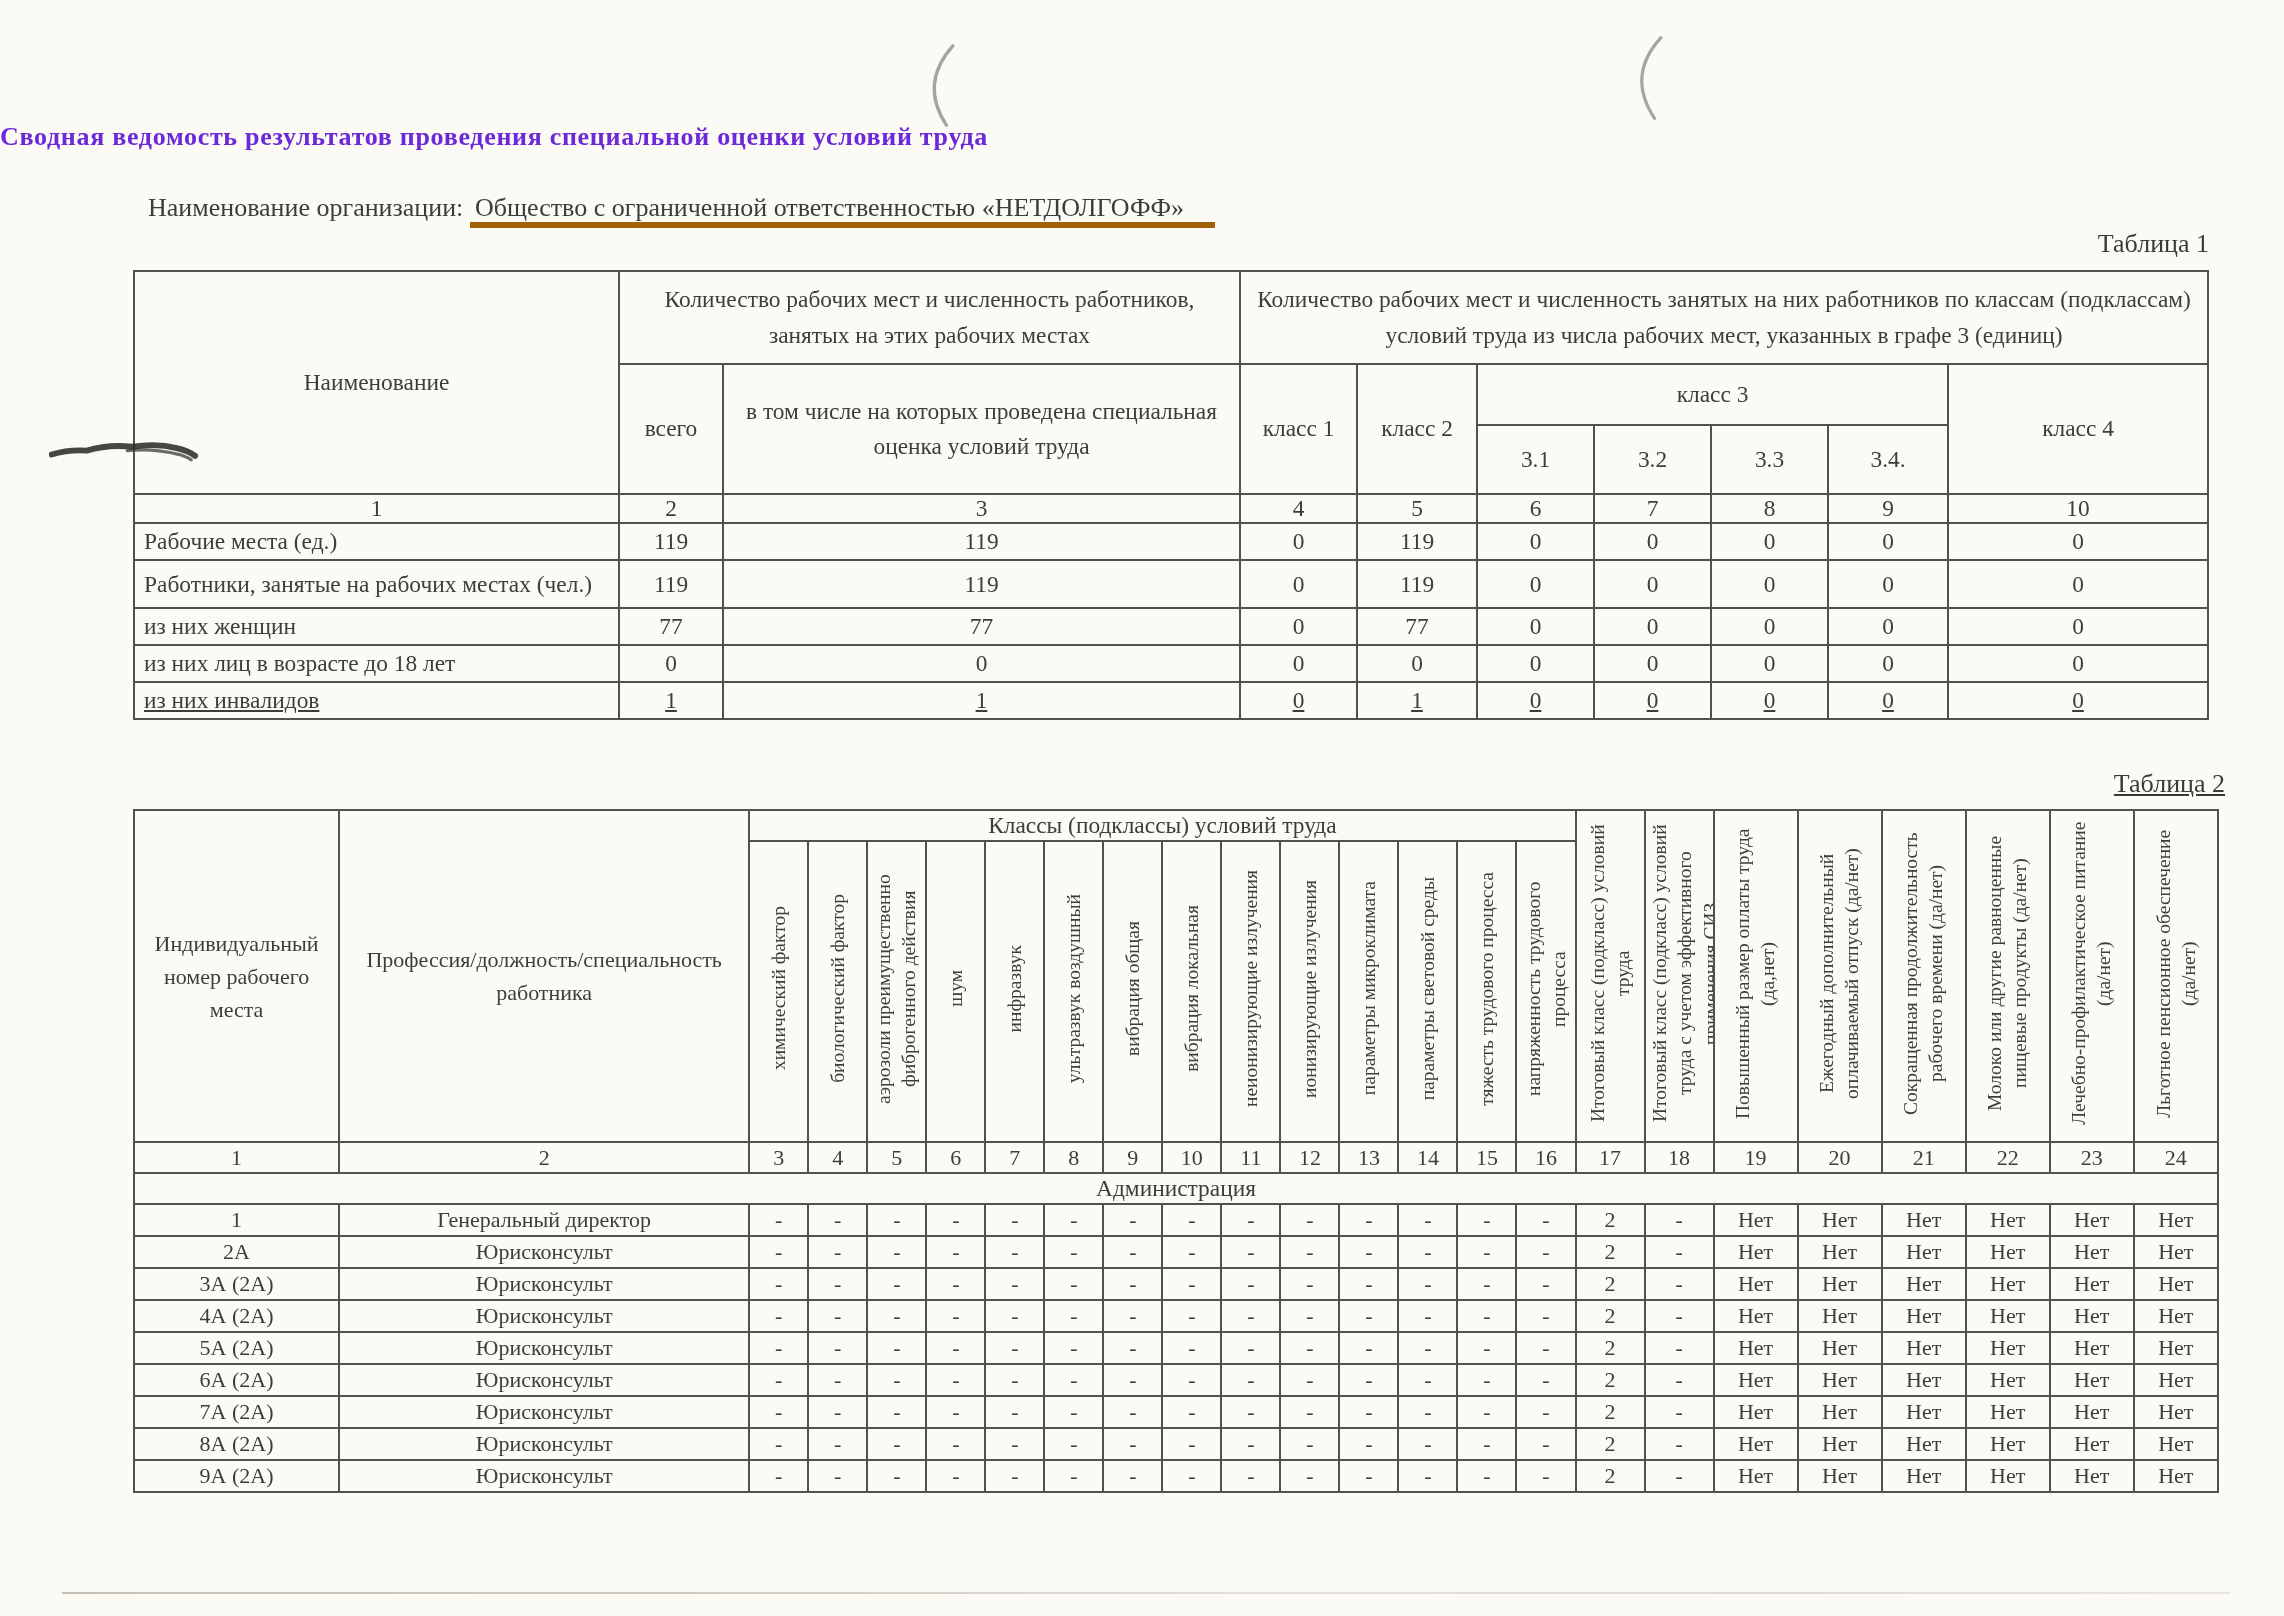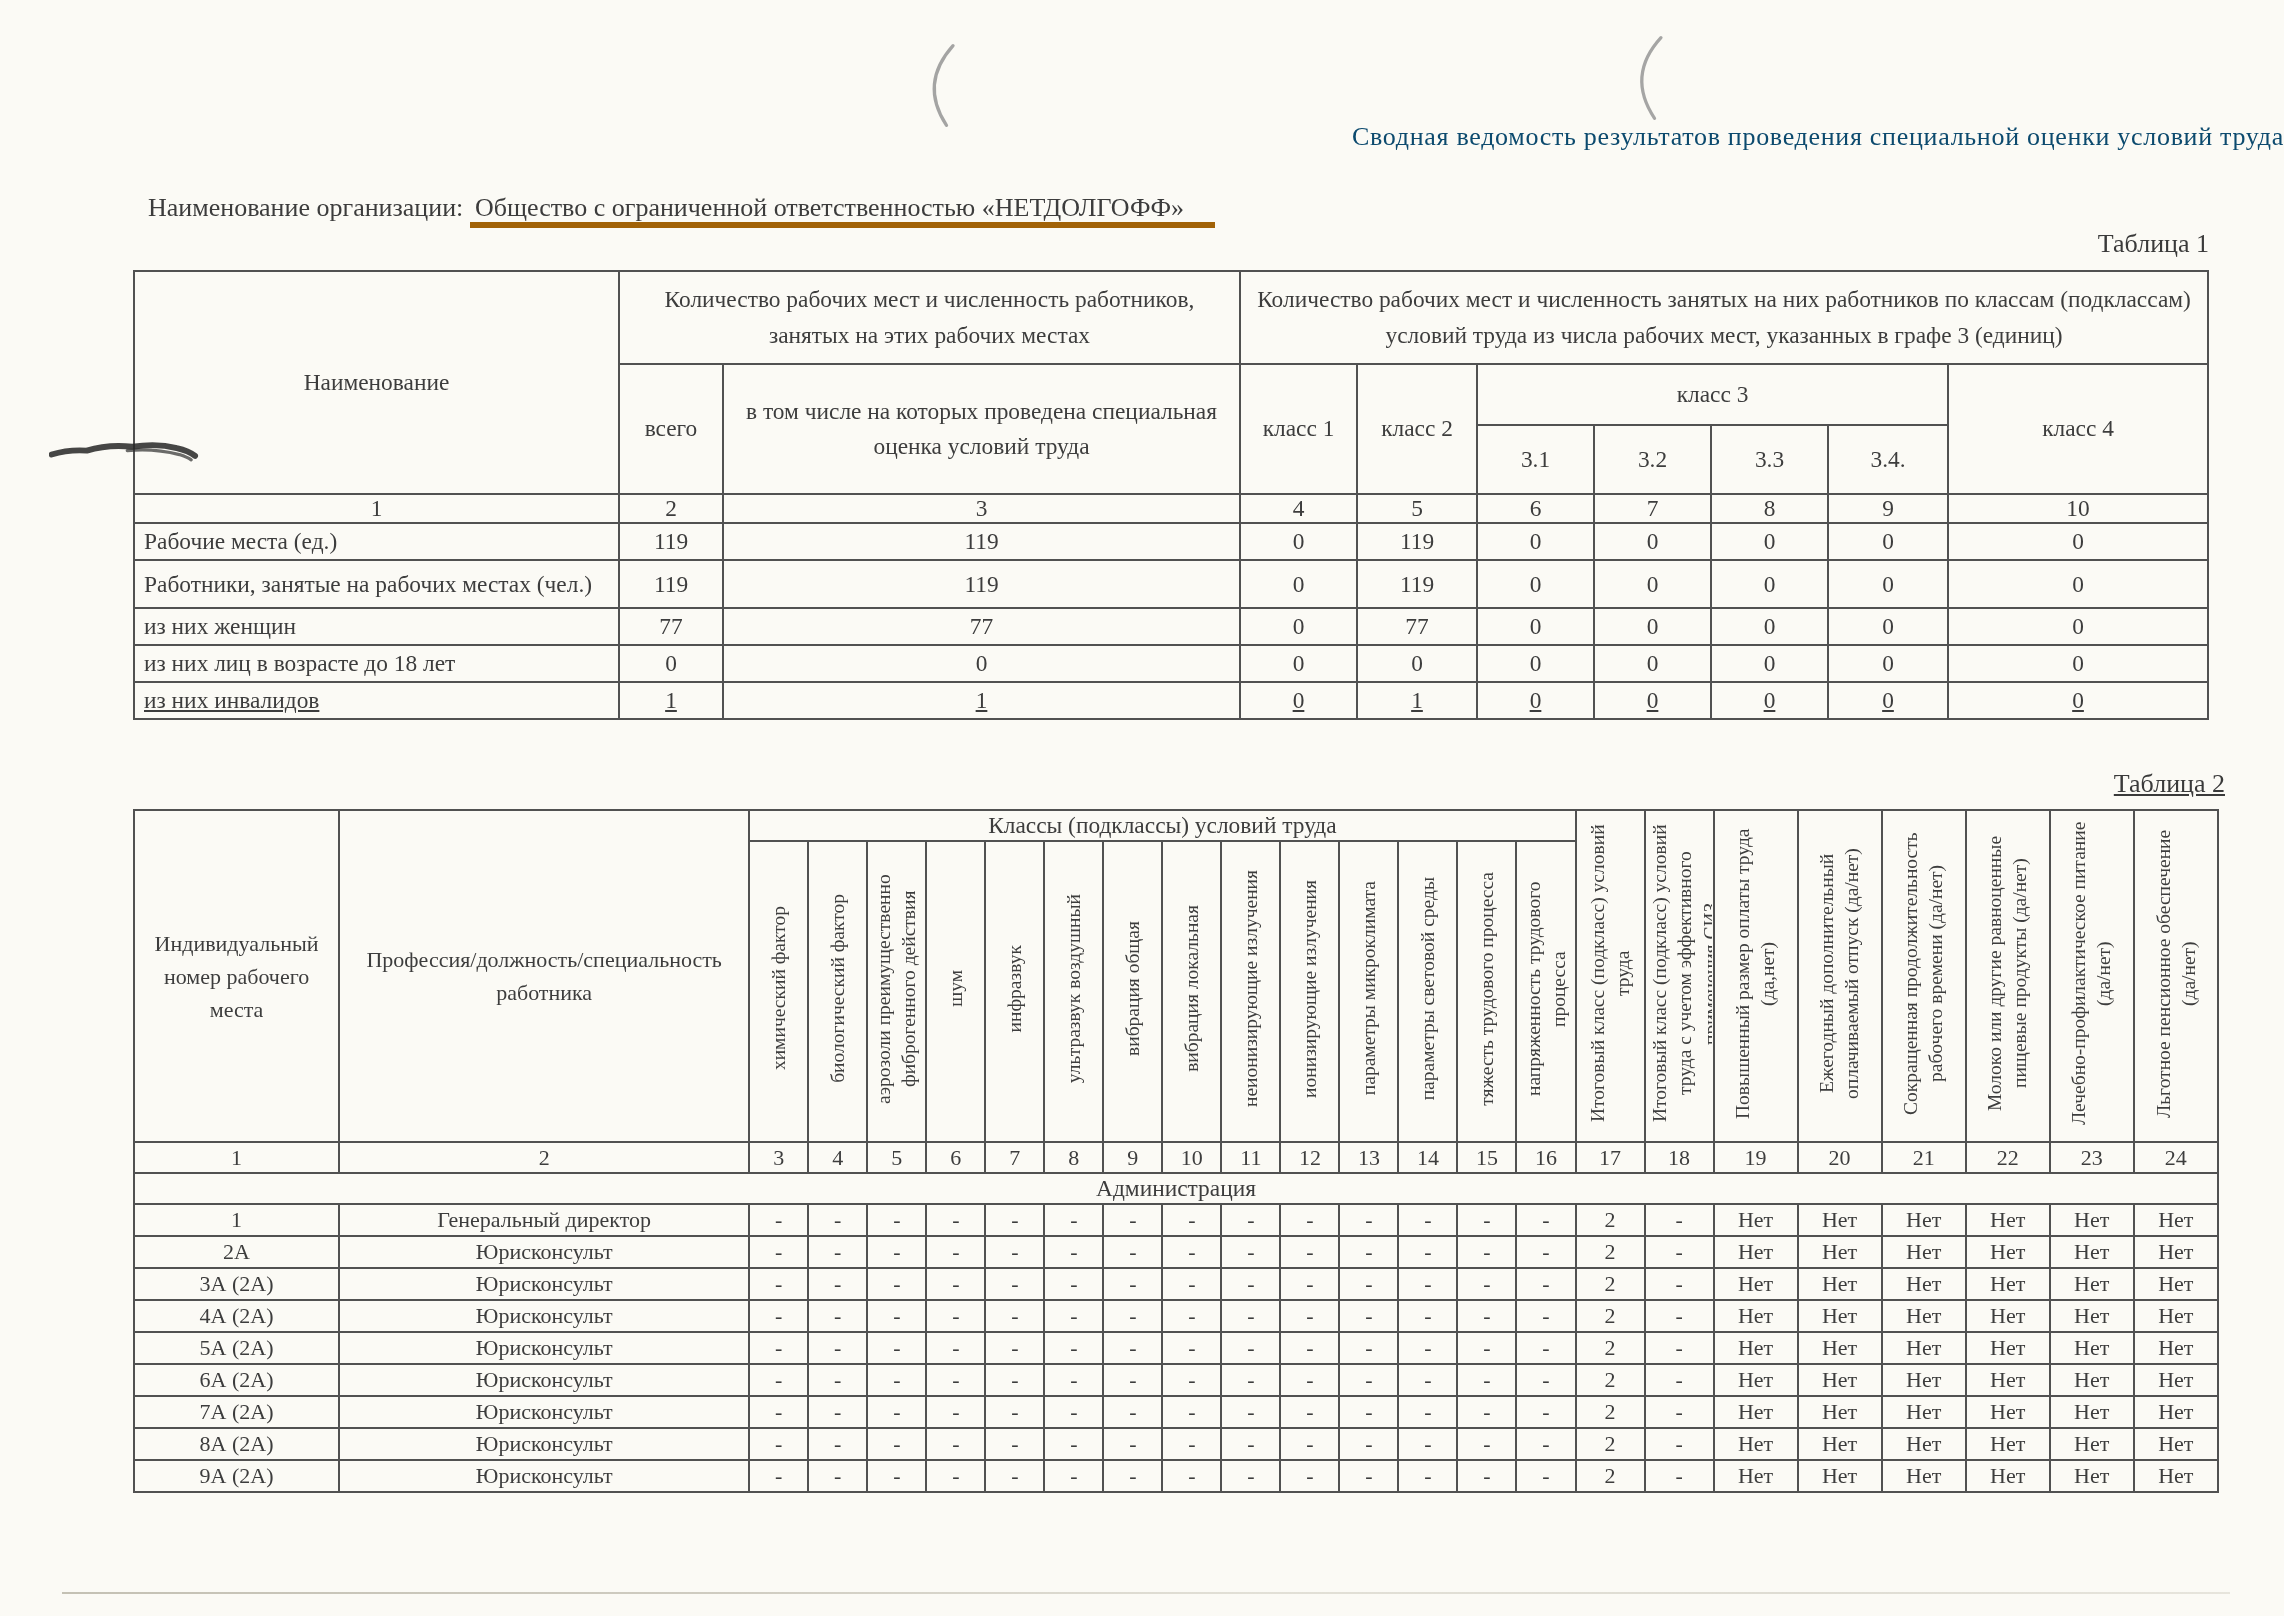--- a/index.html
+++ b/index.html
@@ -4,22 +4,22 @@
 <style>
   html,body{margin:0;padding:0;}
   body{
     width:2284px;height:1617px;position:relative;overflow:hidden;
     background:#fbfaf5;
     font-family:"Liberation Serif","DejaVu Serif",serif;
     color:#3d3d3d;
   }
   
   .title{
-    position:absolute;top:122px;left:0;width:2284px;text-align:right;
-    font-size:26px;font-weight:normal;letter-spacing:0.7px;color:#0c4a6e;
+    position:absolute;top:122px;left:0;width:2284px;text-align:left;
+    font-size:26px;font-weight:bold;letter-spacing:0.7px;color:#6d28d9;
   }
   .orgline{position:absolute;top:193px;left:148px;font-size:26px;color:#3c3c3c;white-space:nowrap;}
   .org-underline{border-bottom:6px solid #a16207;padding-right:31px;padding-left:5.2px;}
   .caption{position:absolute;font-size:26px;text-align:right;color:#3a3a3a;}
   #t1-caption{top:229px;left:133px;width:2076px;}
   #t2-caption{top:769px;left:139px;width:2086px;text-decoration:underline;}
 
   
   table{border-collapse:collapse;table-layout:fixed;position:absolute;}
   td,th{
@@ -36,21 +36,21 @@
   .t1-nums{height:29px;}
   .t1-rowlabel{text-align:left;padding-left:9px;line-height:1.35;}
   
   #table2{top:809px;left:133px;width:2086px;font-size:22px;border:2.6px solid #4a4a4a;}
   .t2-r1{height:31px;}
   .t2-r2{height:301px;}
   .t2-nums{height:31px;}
   .t2-group{font-size:23.4px;}
   .t2-section td{font-size:23.4px;height:31px;}
   #table2 tbody tr.t2-data{height:32px;}
-  #table2 thead th{padding:0 1.3px;border-radius:6px;}
+  #table2 thead th{padding:0 1.3px;}
   .t2-c1,.t2-c2{font-size:22px;line-height:1.5;padding:0 6.5px;}
   .vert-th{vertical-align:middle;text-align:center;}
   .vert-th .vert{
     writing-mode:vertical-rl;transform:rotate(180deg);
     display:inline-block;font-size:19.5px;line-height:1.3;
     max-height:286px;white-space:normal;
   }
   .vert-th.tall .vert{max-height:323px;}
   
   .artifact{position:absolute;pointer-events:none;}

